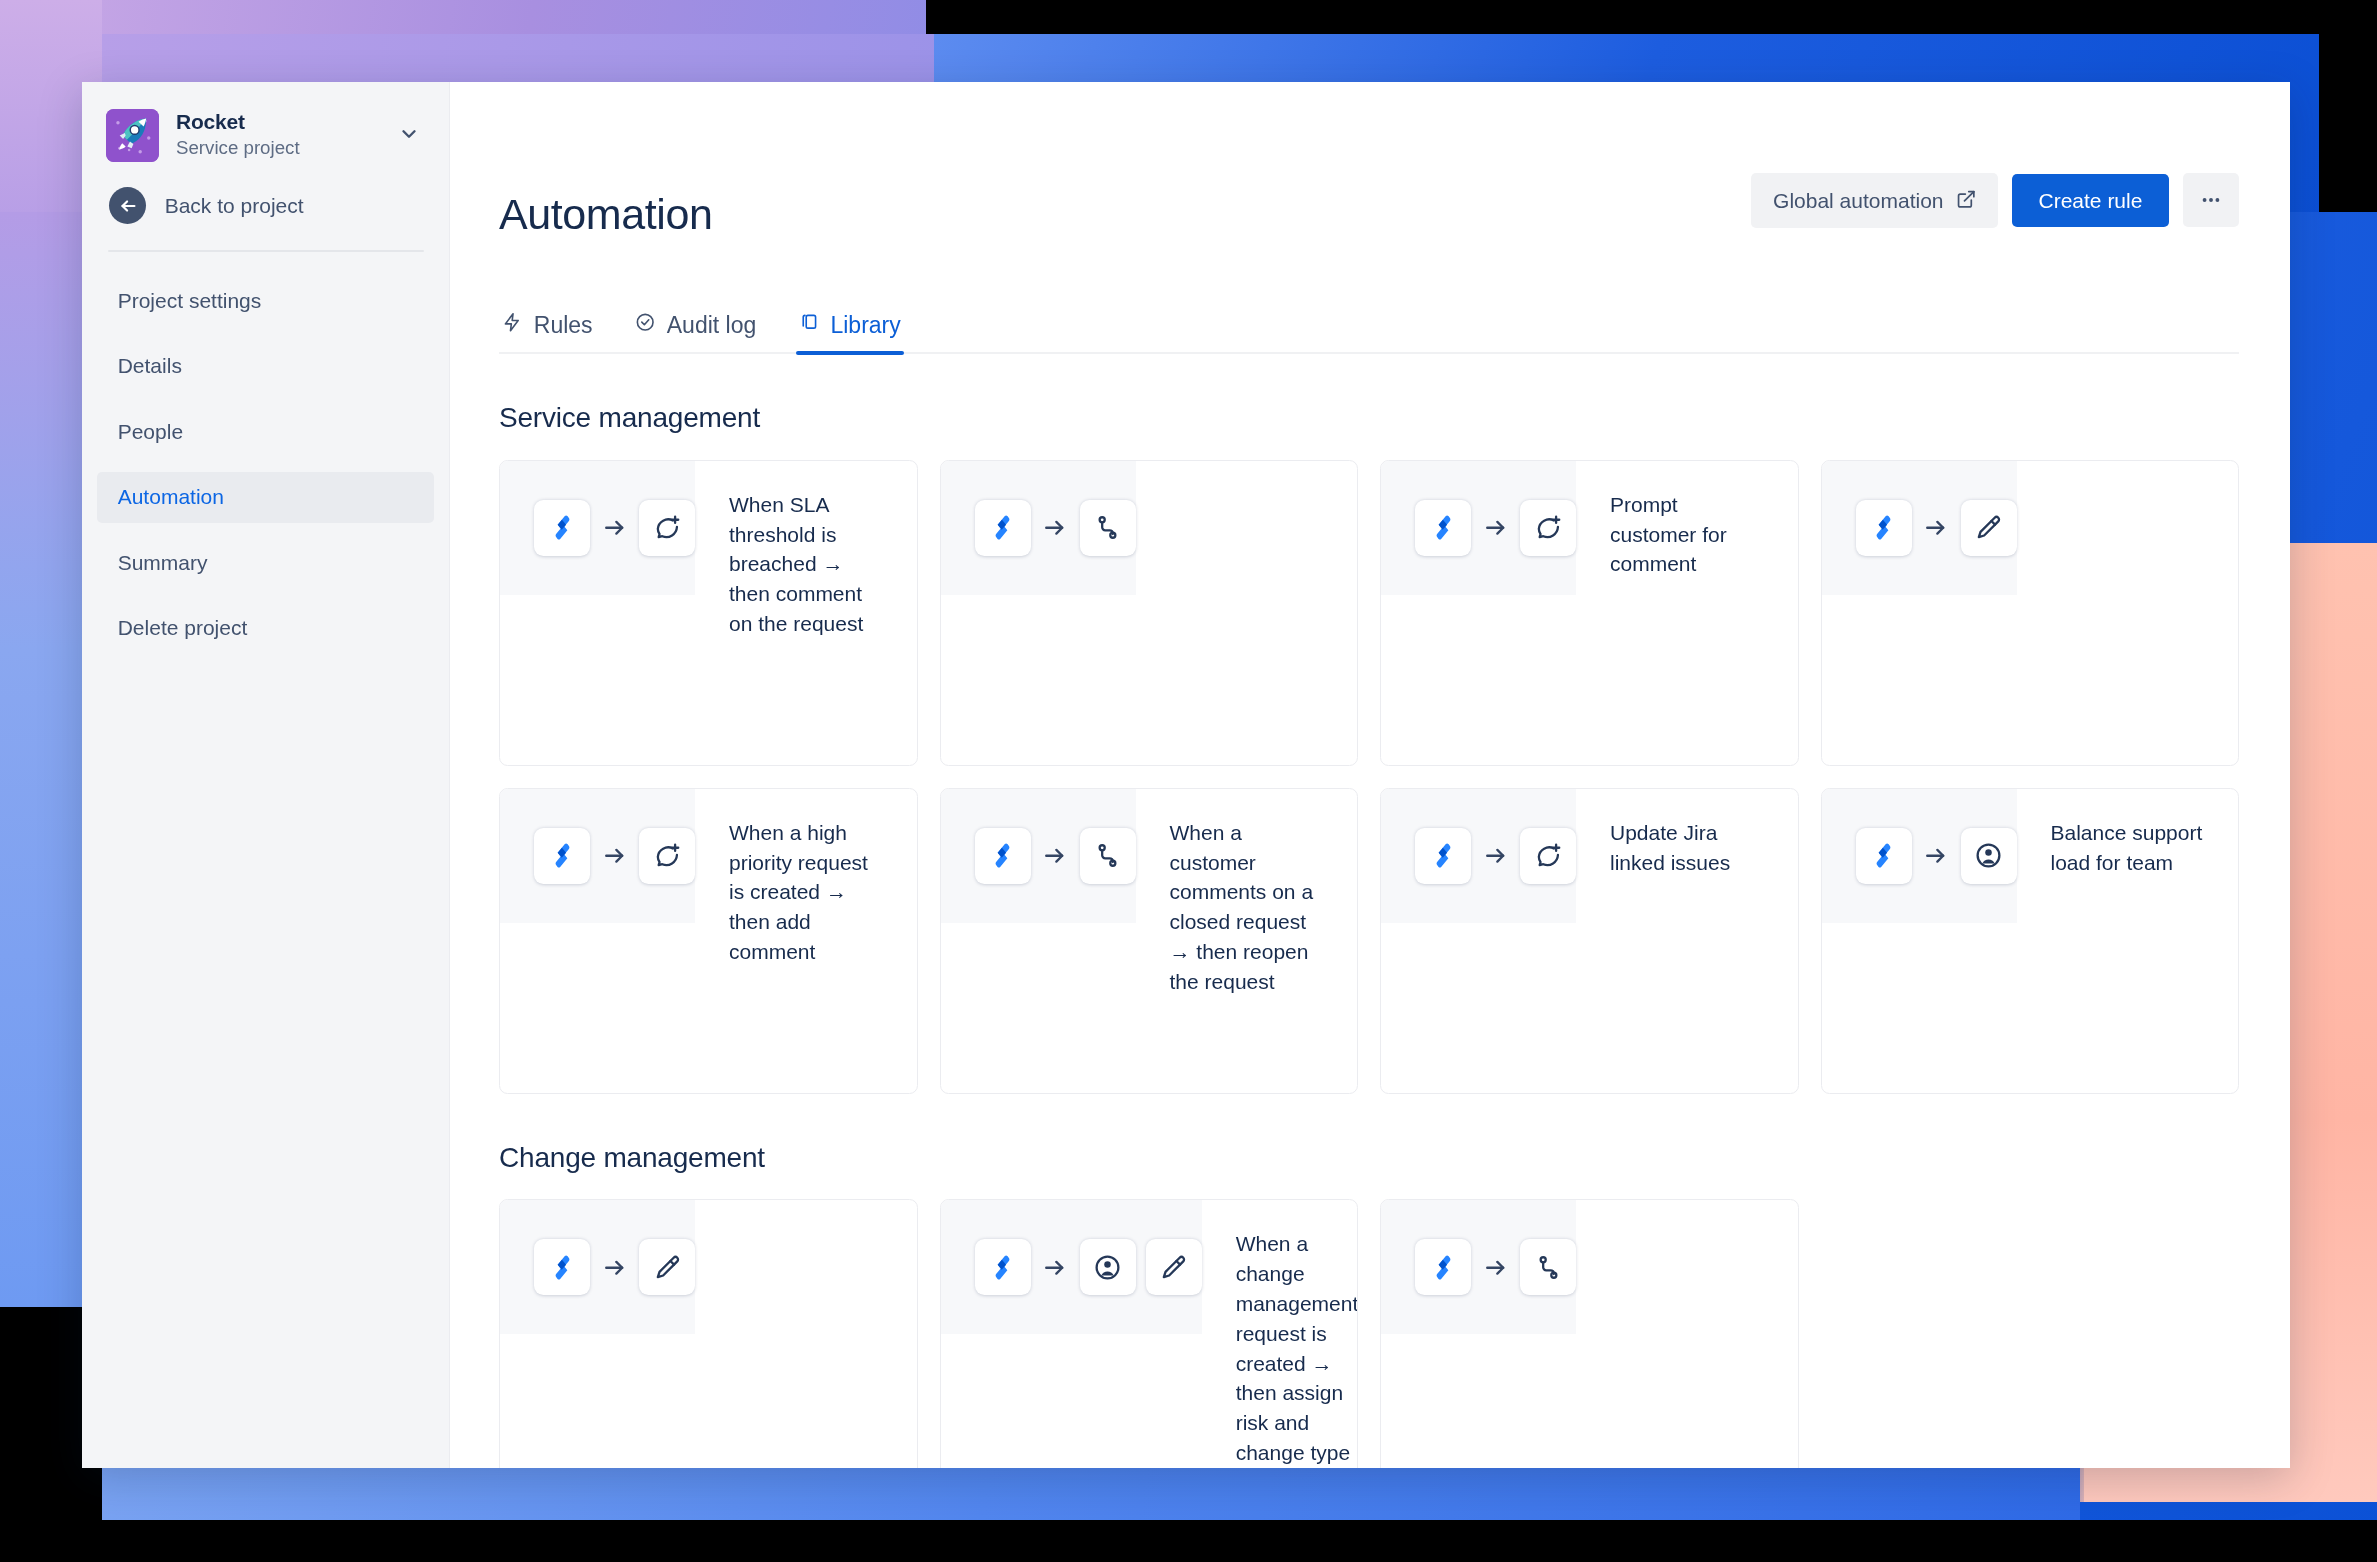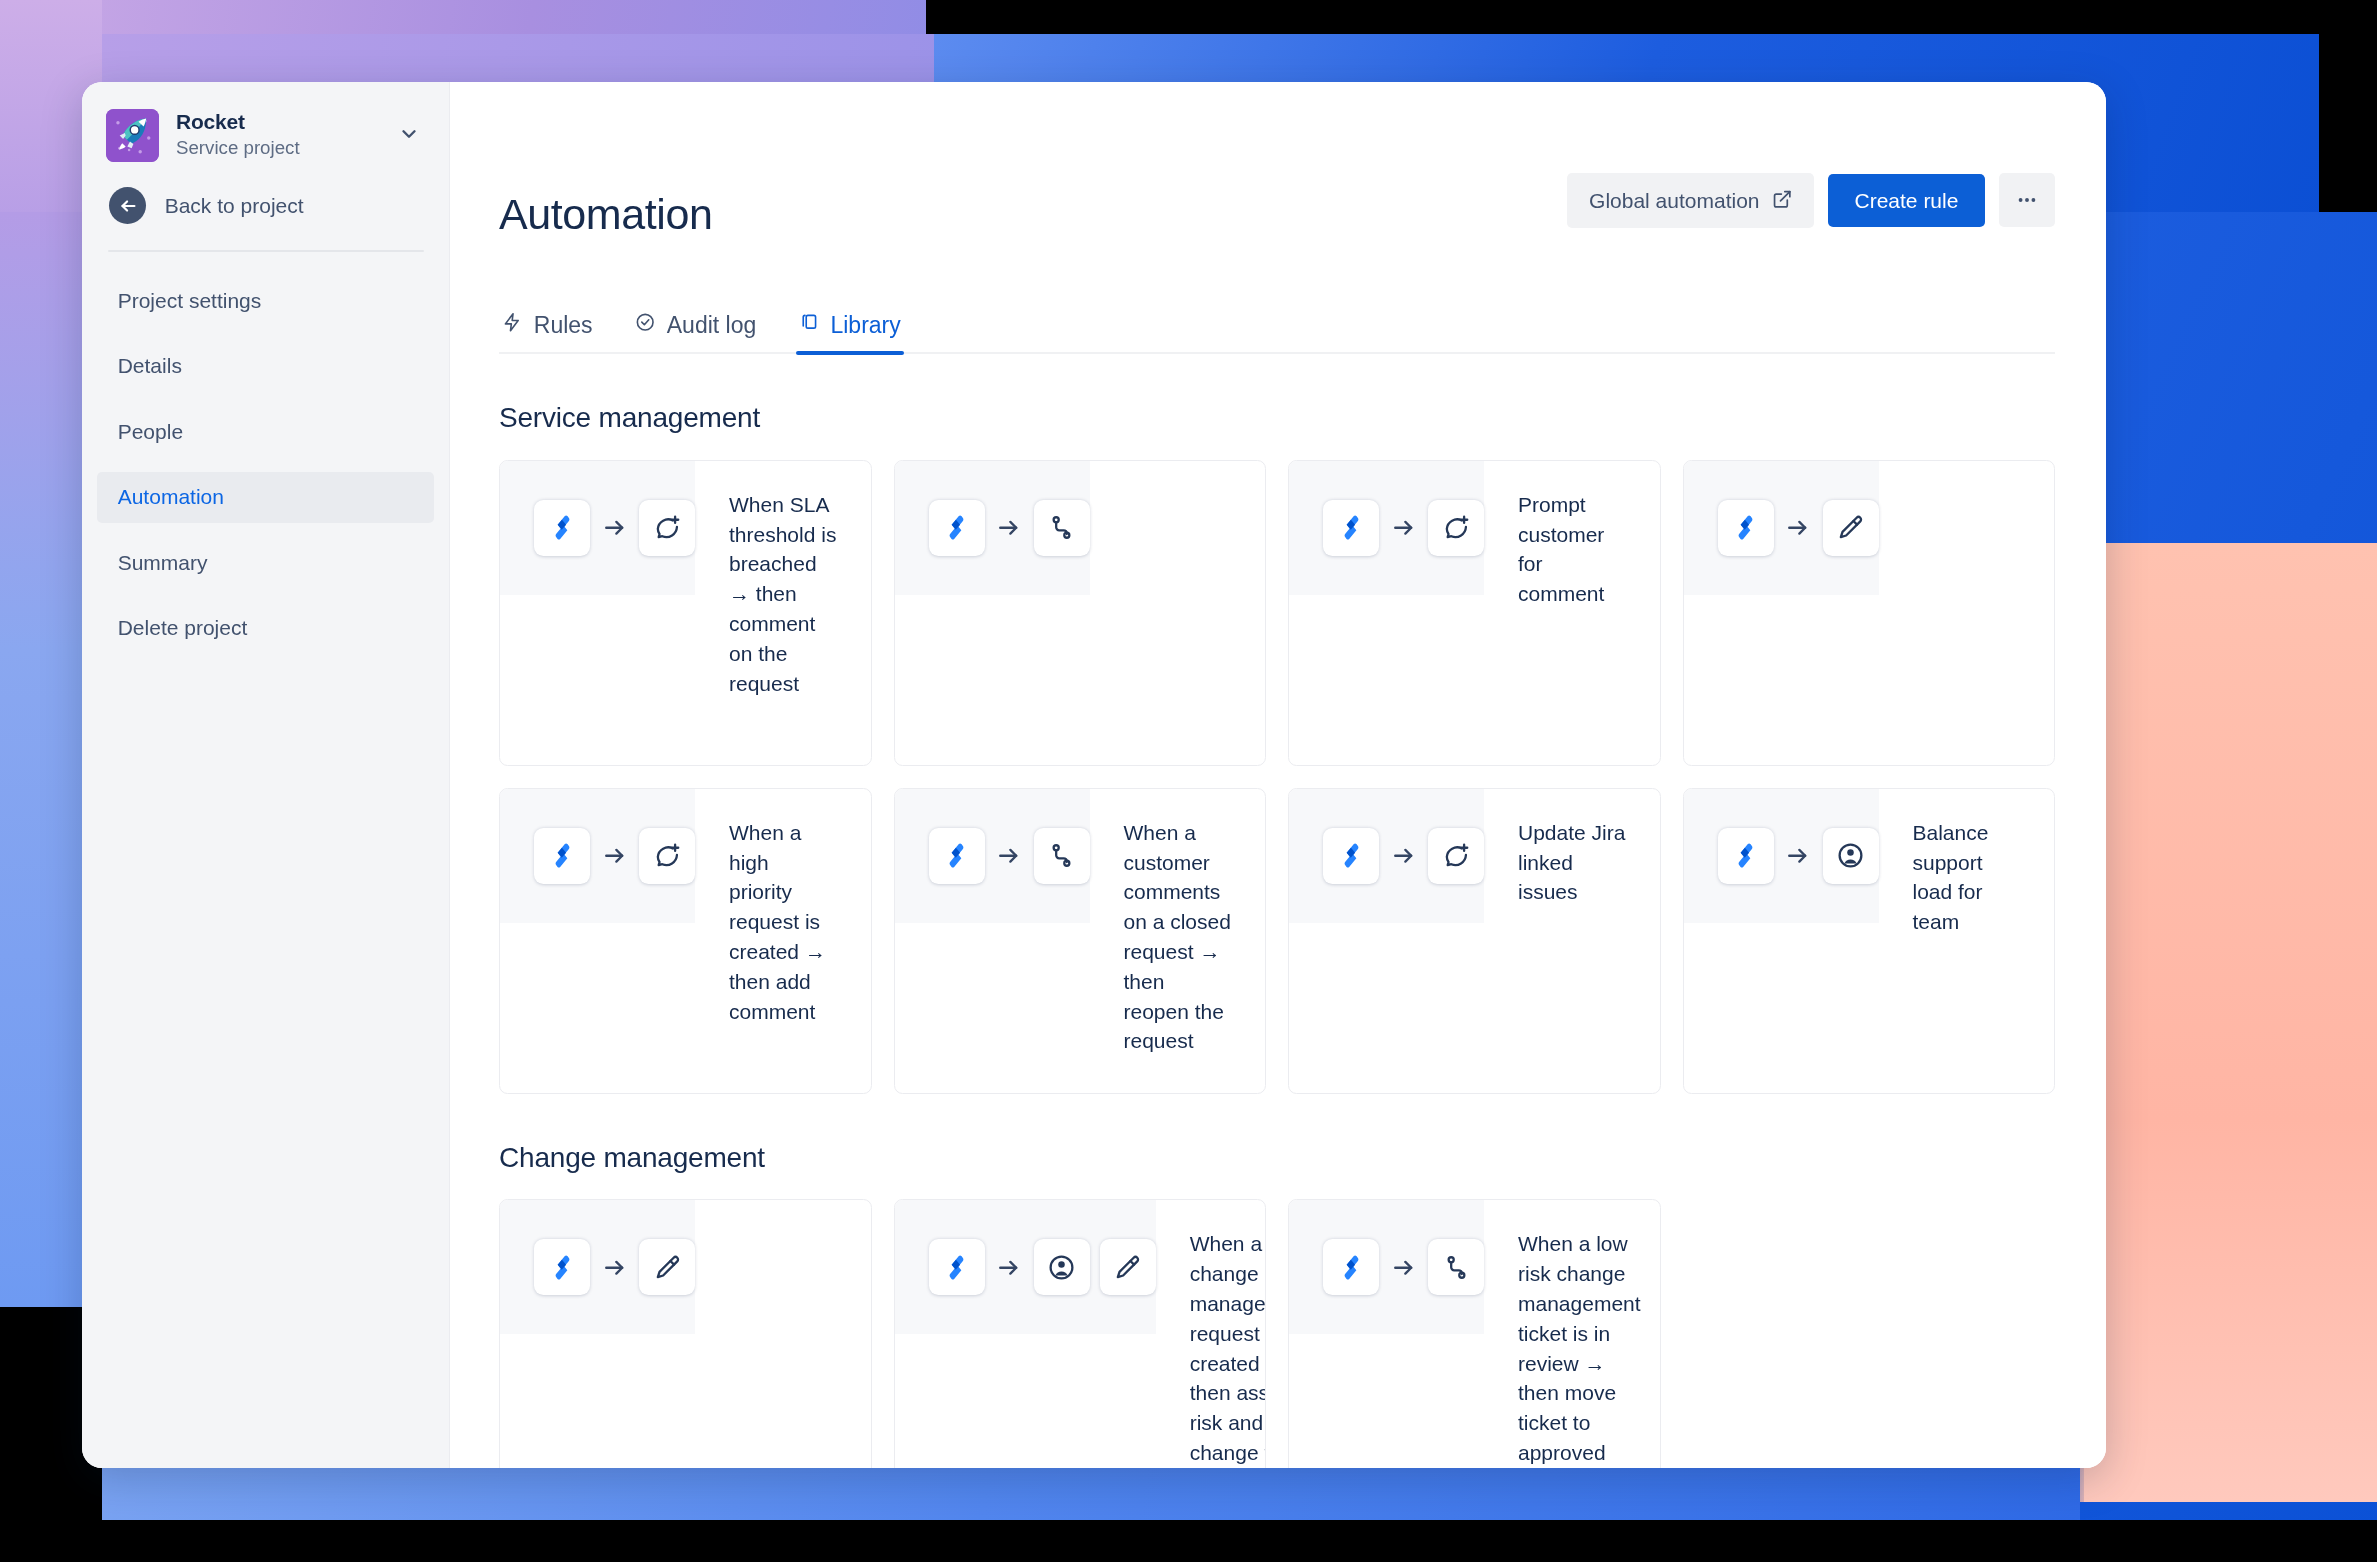--- a/index.html
+++ b/index.html
@@ -52,23 +52,23 @@
   }
   .bg-bottom-blue-strip {
     position: absolute; left: 102px; bottom: 42px; width: 1978px; height: 119px;
     background: linear-gradient(100deg, #7aa3f2 0%, #5286ee 45%, #2f6ae6 100%);
   }
 
   
   #app-window {
     position: absolute;
     left: 82px; top: 82px;
-    width: 2024px; height: 1386px;
+    width: 2208px; height: 1386px;
     background: #ffffff;
-    border-radius: 20px;
+    border-radius: 0;
     overflow: hidden;
     display: flex;
     box-shadow: 0 10.2px 41px rgba(9,30,66,.22);
   }
 
   
   #sidebar {
     width: 367px; flex: 0 0 367px;
     background: #f4f5f7;
     border-right: 0.8px solid #ebecf0;
@@ -647,23 +647,20 @@
               </svg>
             </span>
           <span class="icon-tile">
               <svg width="29" height="29" viewBox="0 0 24 24" fill="none" stroke="#253858" stroke-width="1.9" stroke-linecap="round" stroke-linejoin="round">
                 <circle cx="7.6" cy="5.6" r="2.1"></circle>
                 <circle cx="16.4" cy="18.4" r="2.1"></circle>
                 <path d="M7.6 7.7v4.1a2.5 2.5 0 0 0 2.5 2.5h3.8a2.5 2.5 0 0 1 2.5 2.5v.6"></path>
               </svg>
             </span>
         </div>
-        <div class="card-body">
-          <div class="card-text">When a low risk change management ticket is in review → then move ticket to approved</div>
-        </div>
       </div>
 
       <div style="visibility:hidden"></div>
     </div>
 
   </main>
 </div>
 
 
 </body></html>

